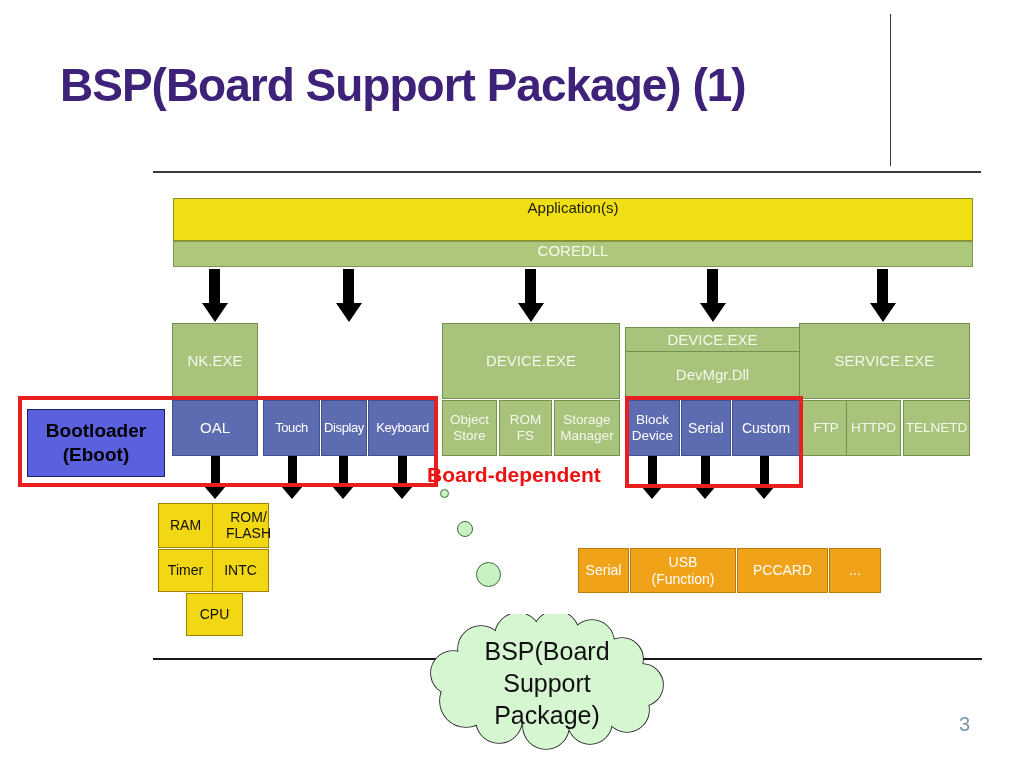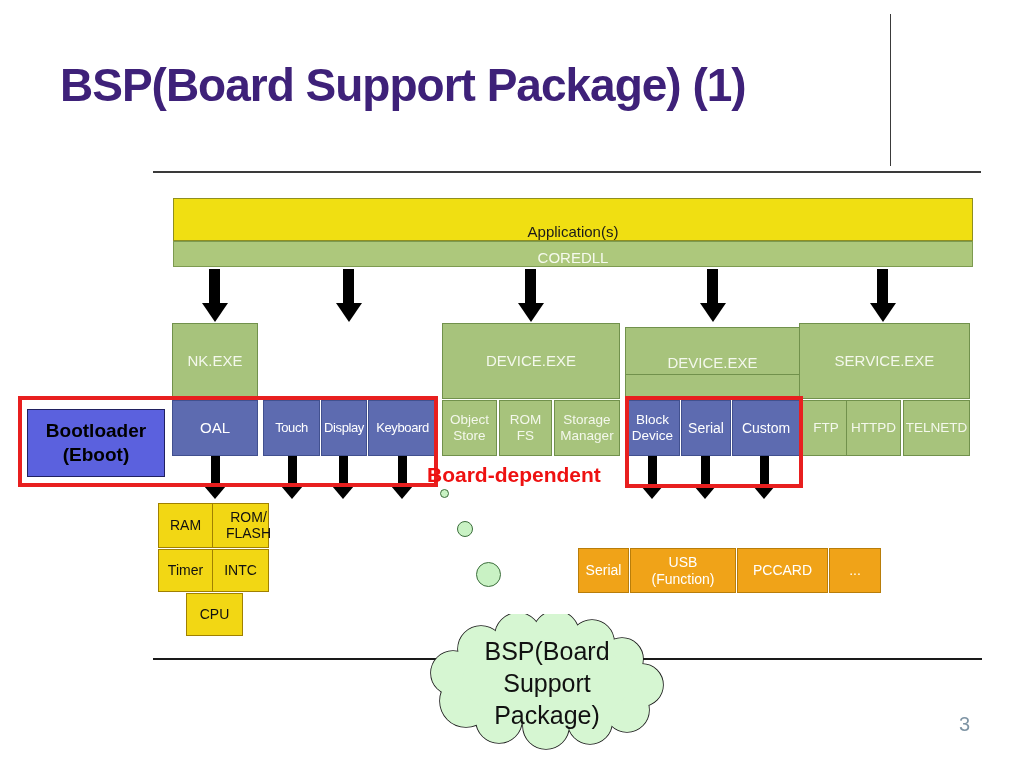--- a/index.html
+++ b/index.html
@@ -3,21 +3,21 @@
 <meta charset="utf-8">
 <style>
   html,body{margin:0;padding:0;background:#fff;}
   .slide{position:relative;width:1024px;height:768px;background:#ffffff;overflow:hidden;
          font-family:Liberation Sans, sans-serif;}
   .abs{position:absolute;}
   .title{position:absolute;left:60px;top:58px;font-size:46px;font-weight:700;
          color:#3e2179;letter-spacing:-1px;white-space:nowrap;}
   .hline{position:absolute;height:2px;background:#3a3a3a;}
   .vline{position:absolute;width:1px;background:#3a3a3a;}
-  .bar{position:absolute;display:flex;align-items:flex-end;justify-content:center;
+  .bar{position:absolute;display:flex;align-items:flex-start;justify-content:center;
        box-sizing:border-box;font-size:15px;}
   .appbar{background:#f0df12;border:1px solid #8f8f1f;color:#1a1a1a;}
   .corebar{background:#adc87c;border:1px solid #7d9a50;color:#f6faee;}
   .gbox{position:absolute;background:#a7c37c;border:1px solid #71914c;color:#f4f8ec;
         display:flex;align-items:center;justify-content:center;text-align:center;
         box-sizing:border-box;font-size:15px;line-height:1.15;}
   .bbox{position:absolute;background:#5d6bb0;border:1px solid #41508f;color:#ffffff;
         display:flex;align-items:center;justify-content:center;text-align:center;
         box-sizing:border-box;font-size:14px;line-height:1.15;}
   .narrow{font-size:13px;letter-spacing:-0.4px;}
@@ -74,20 +74,21 @@
   <div class="ahead-big" style="left:870px;top:303px;"></div>
 
   <div class="gbox" style="left:172px;top:323px;width:86px;height:76px;">
     <span>NK.EXE</span>
   </div>
   <div class="gbox" style="left:442px;top:323px;width:178px;height:76px;">
     <span>DEVICE.EXE</span>
   </div>
   <div class="gbox" style="left:625px;top:327px;width:175px;height:72px;flex-direction:column;padding:0;">
     <div class="devcell" style="height:24px;border-bottom:1px solid #71914c;">DEVICE.EXE</div>
+    <div class="devcell" style="flex:1;">DevMgr.Dll</div>
   </div>
   <div class="gbox" style="left:799px;top:323px;width:171px;height:76px;">
     <span>SERVICE.EXE</span>
   </div>
 
   <div class="bbox" style="left:172px;top:400px;width:86px;height:56px;font-size:15px;">
     <span>OAL</span>
   </div>
   <div class="bbox narrow" style="left:263px;top:400px;width:57px;height:56px;">
     <span>Touch</span>

